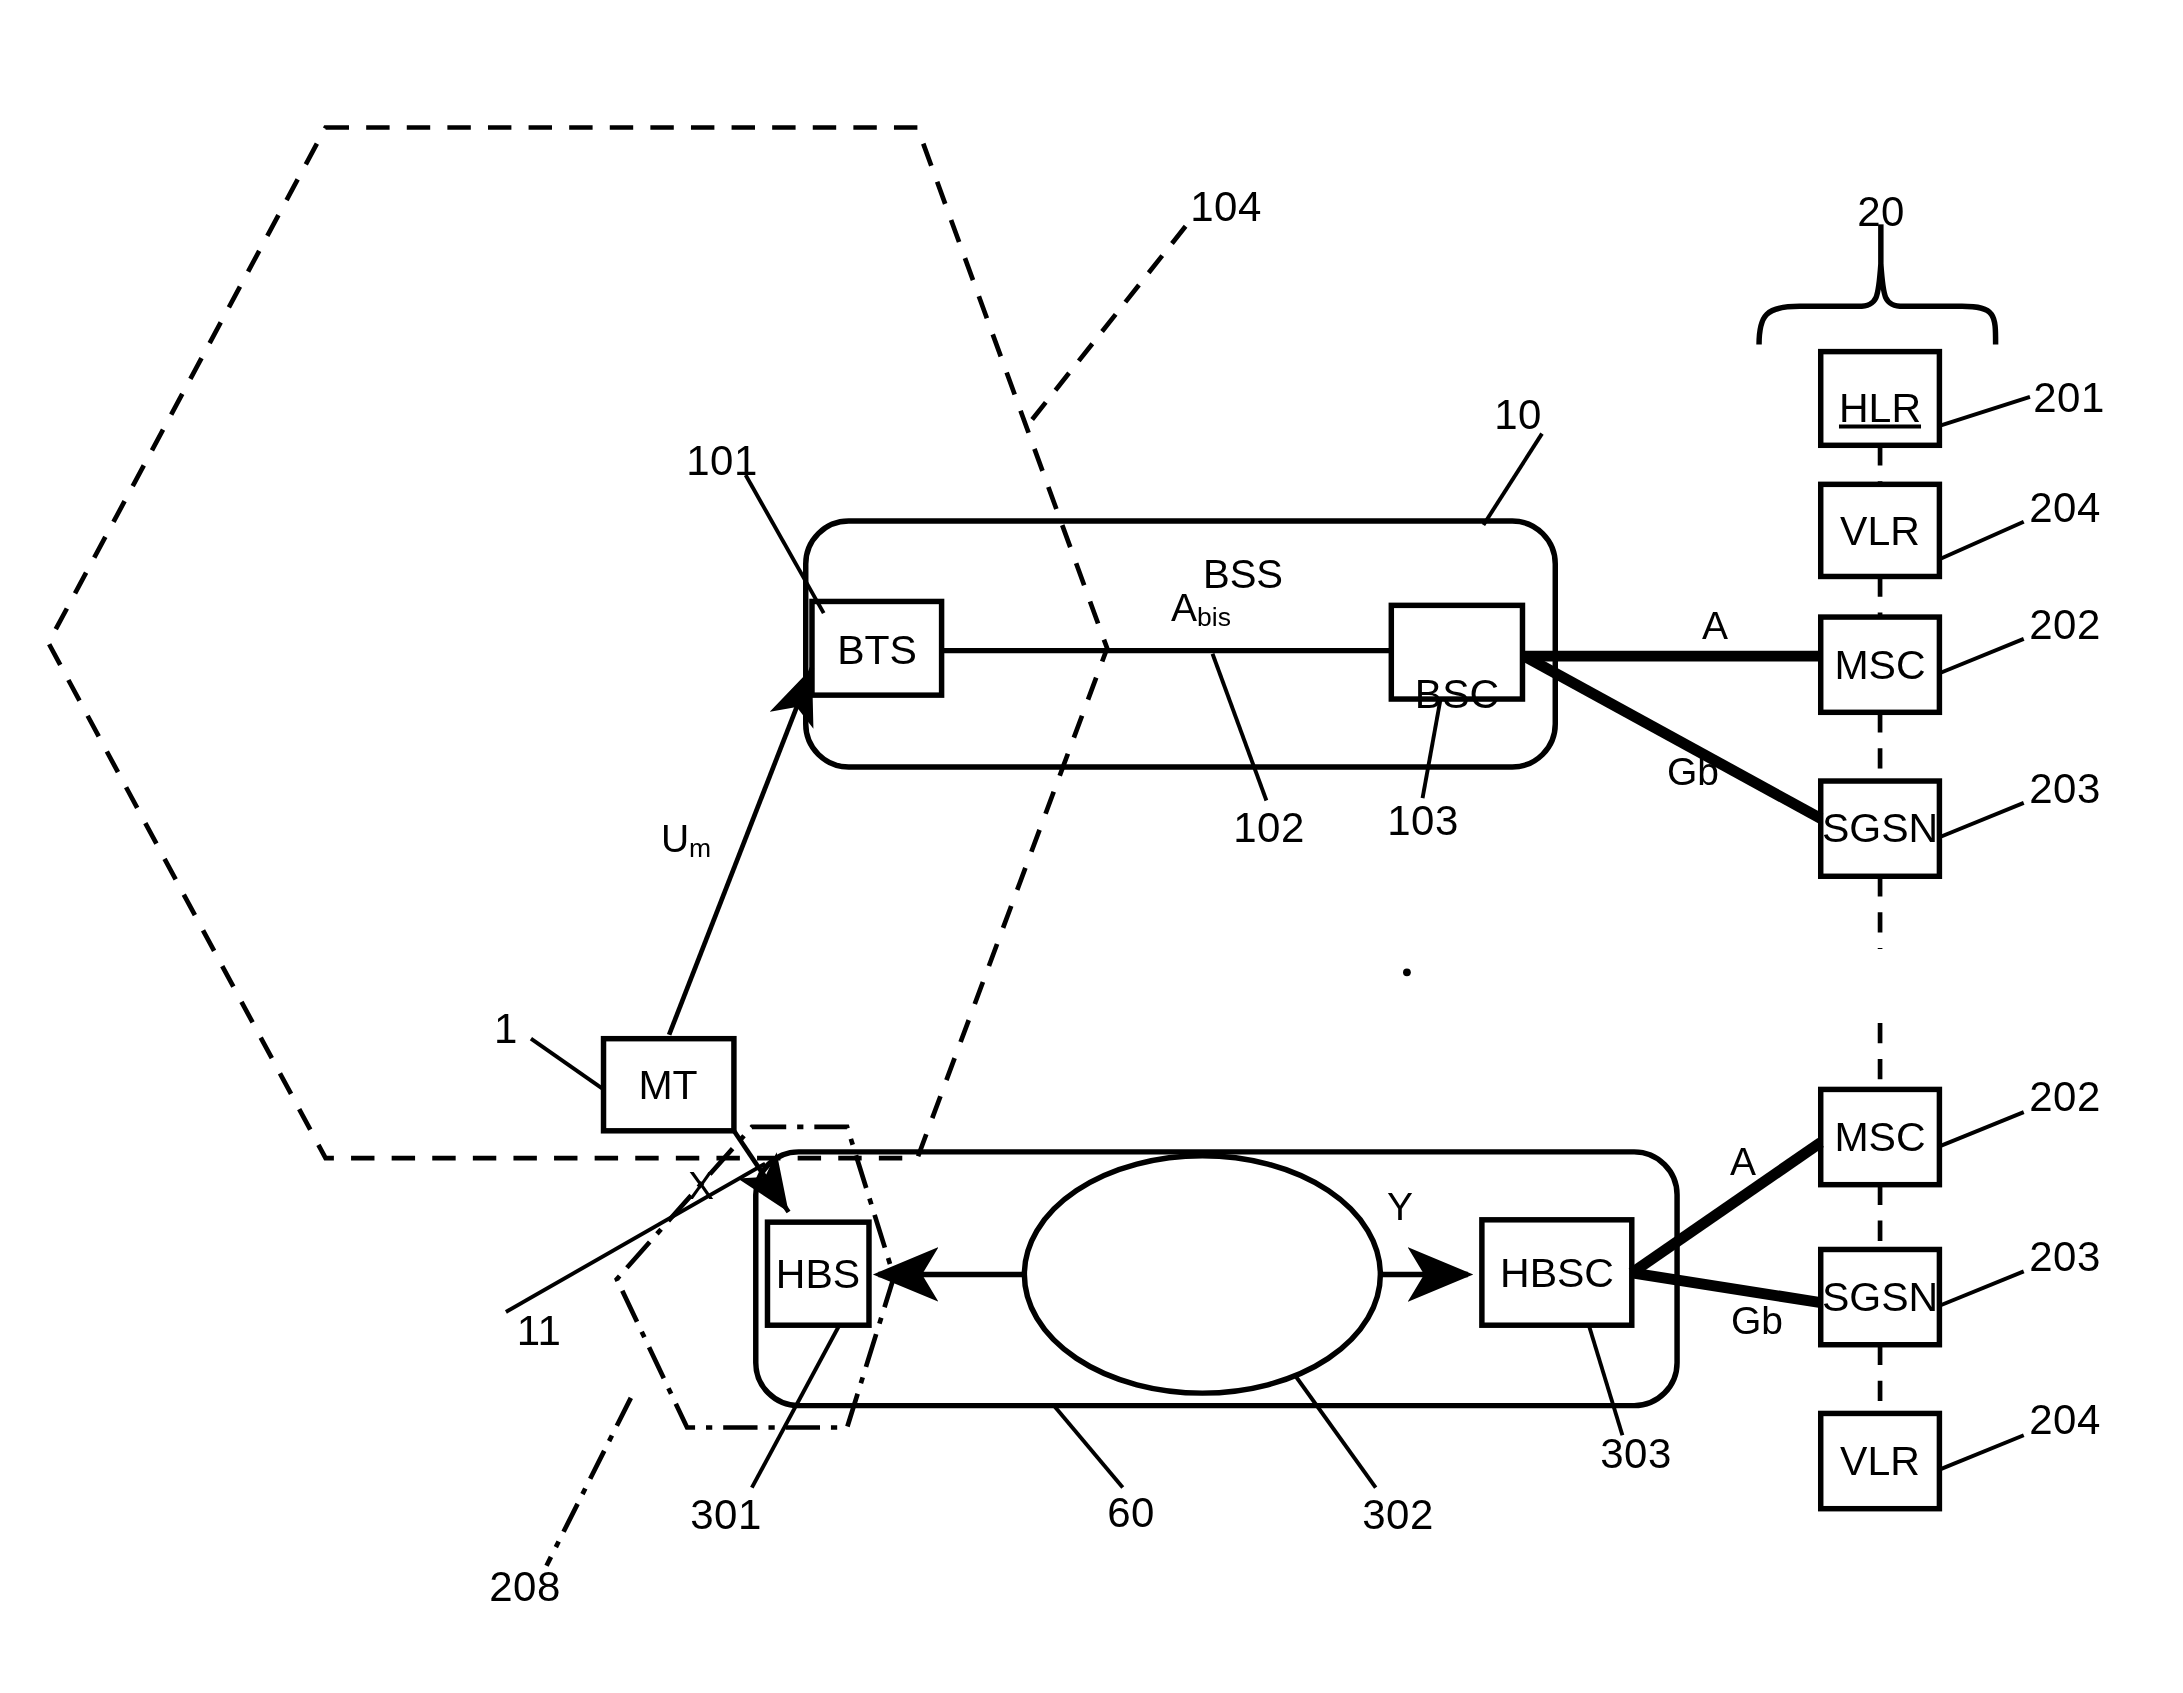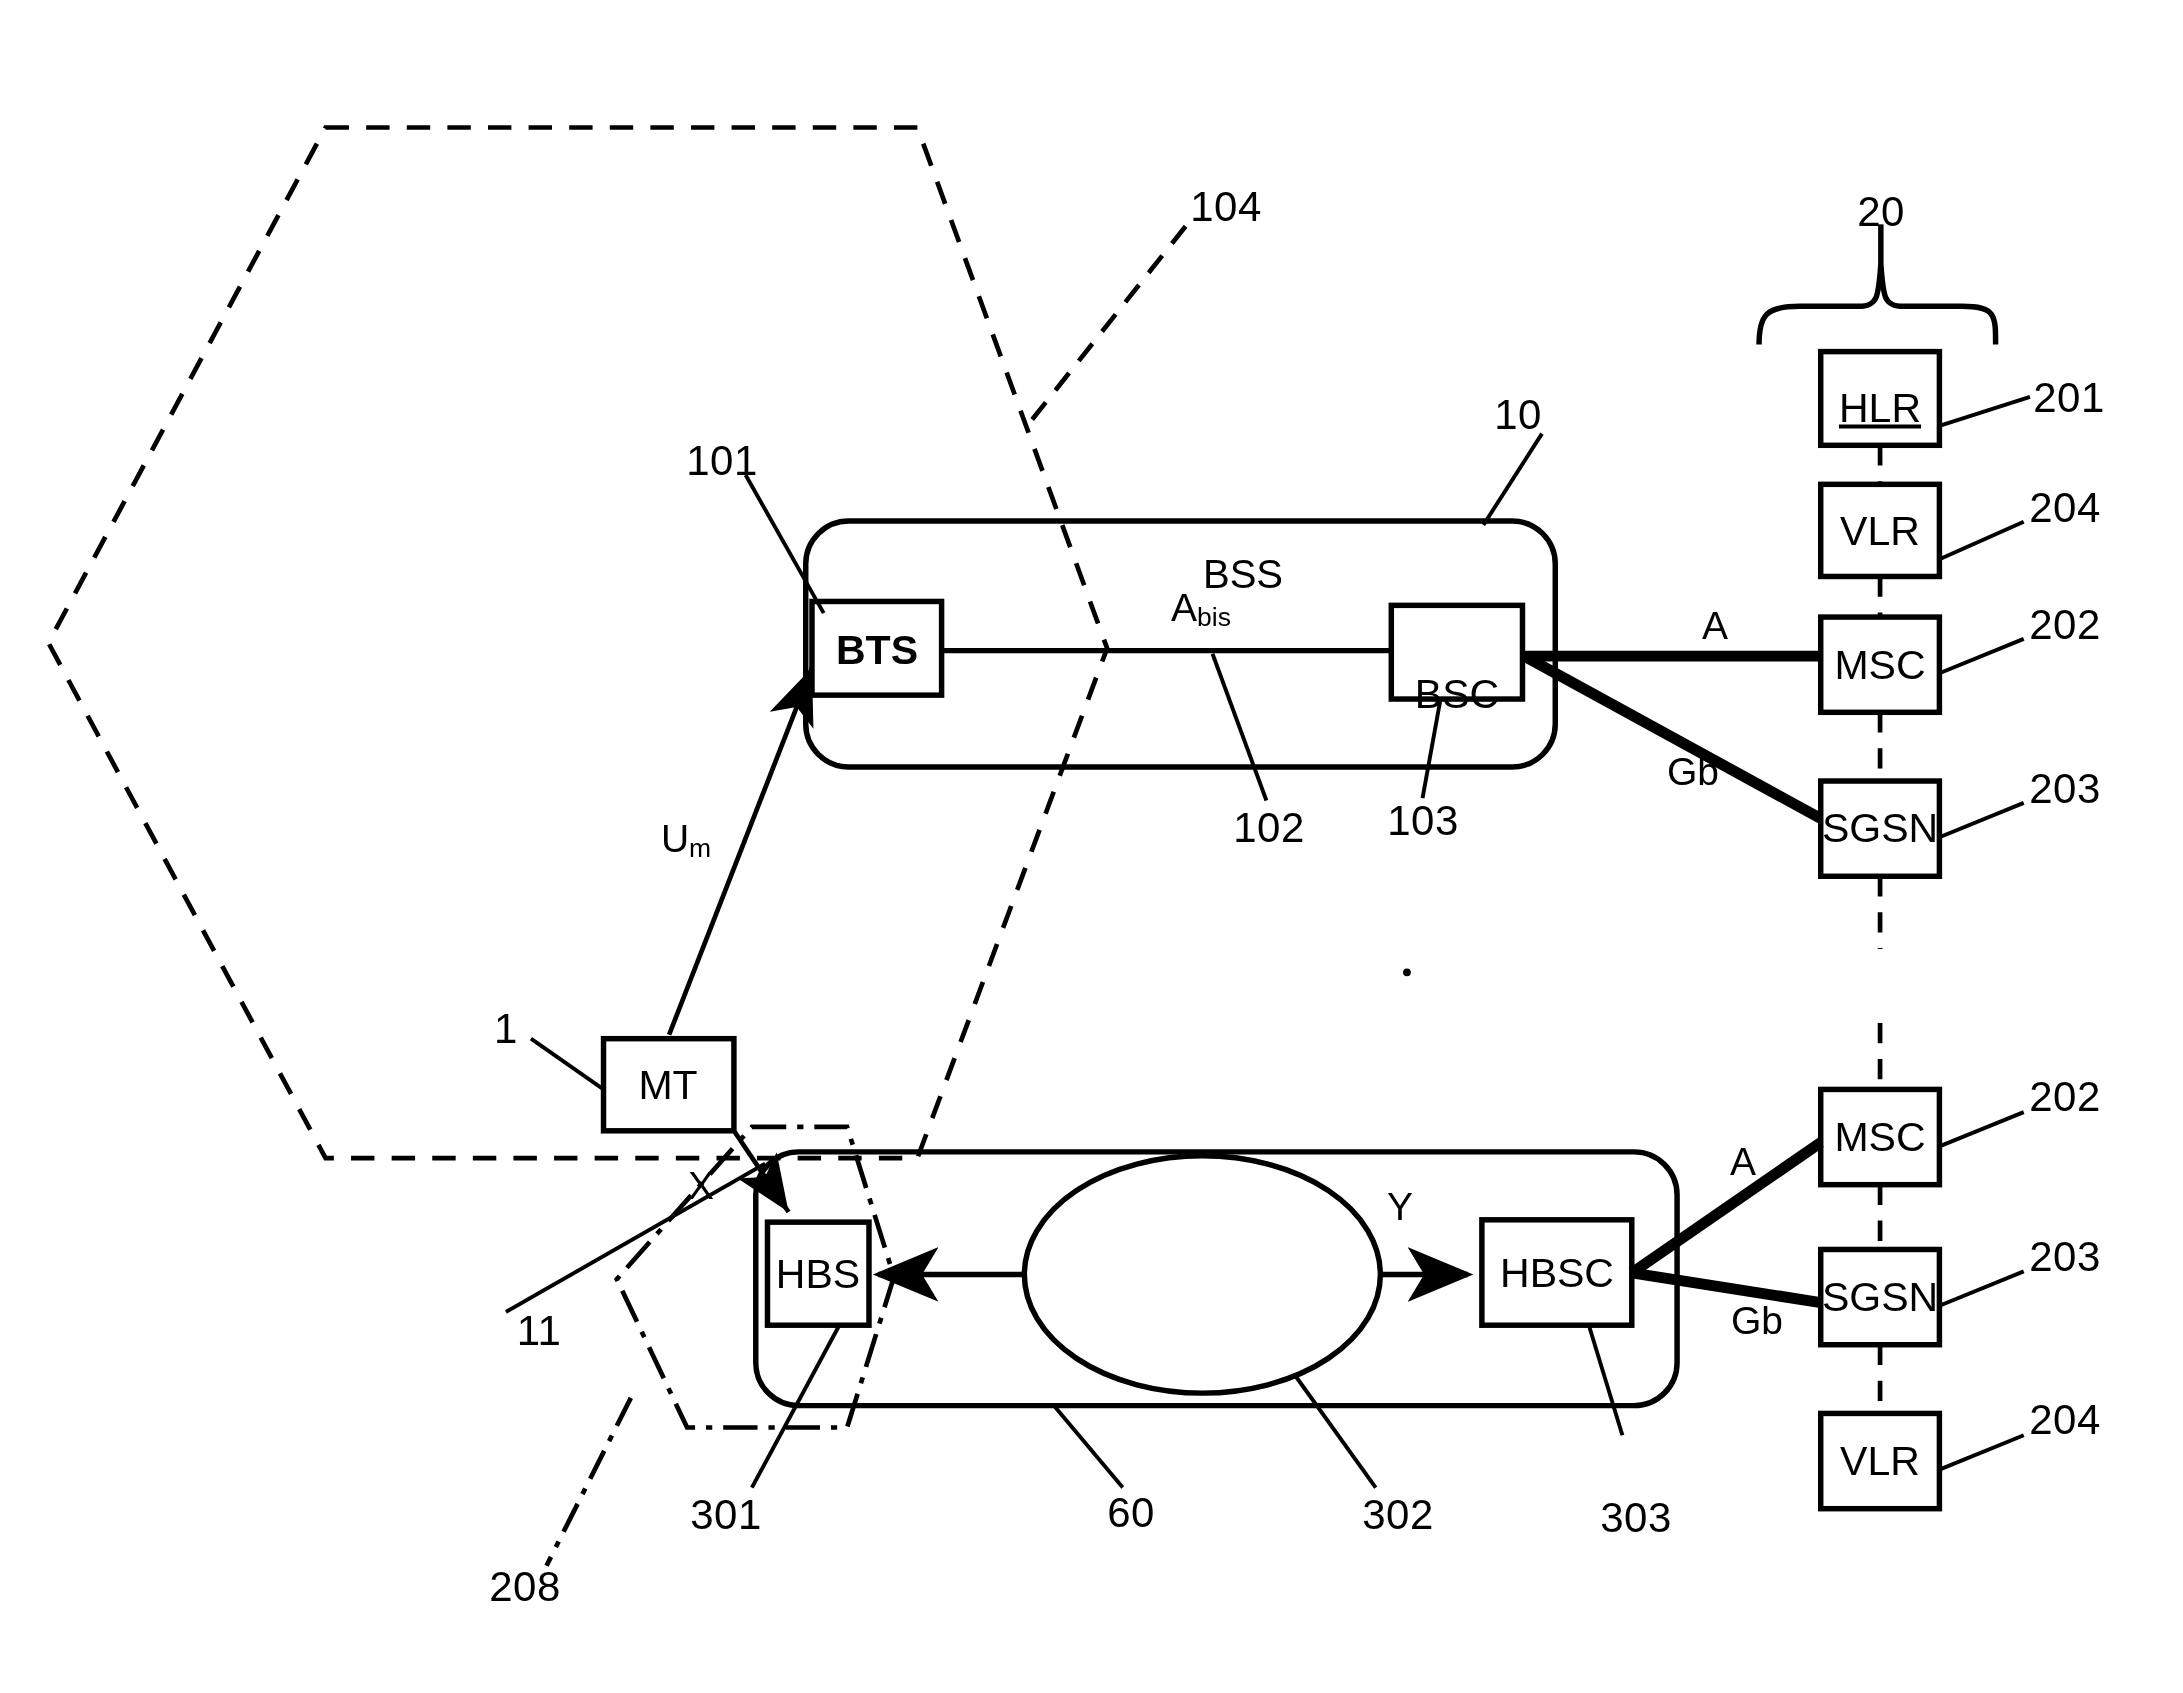--- a/index.html
+++ b/index.html
@@ -203,21 +203,21 @@
       <rect x="2332" y="1810" width="152" height="122" fill="#fff" stroke="#000" stroke-width="7"></rect>
     </g>
     <line x1="2484" y1="1882" x2="2592" y2="1838" stroke="#000" stroke-width="5"></line>
 
     <line x1="2090" y1="1630" x2="2332" y2="1463" stroke="#000" stroke-width="14"></line>
     <line x1="2090" y1="1630" x2="2332" y2="1668" stroke="#000" stroke-width="14"></line>
 
     <circle cx="1802" cy="1245" r="5" fill="#000"></circle>
   </svg>
 
-  <div class="t box-label ctr" style="left:877px; top:650px;font-weight:bold;">BTS</div>
+  <div class="t box-label ctr" style="left:877px; top:650px;">BTS</div>
 
   <div class="t box-label ctr" style="left:1457px; top:653px;margin-top:41px;">BSC</div>
 
   <div class="t group-label ctr" style="left:1243px; top:574px;">BSS</div>
 
   <div class="t box-label ctr" style="left:668px; top:1085px;">MT</div>
 
   <div class="t box-label ctr" style="left:818px; top:1274px;">HBS</div>
 
   <div class="t box-label ctr" style="left:1557px; top:1273px;">HBSC</div>
@@ -273,18 +273,18 @@
   <div class="t ref-num ctr" style="left:506px; top:1029px;">1</div>
 
   <div class="t ref-num ctr" style="left:539px; top:1331px;">11</div>
 
   <div class="t ref-num ctr" style="left:726px; top:1515px;">301</div>
 
   <div class="t ref-num ctr" style="left:1131px; top:1513px;">60</div>
 
   <div class="t ref-num ctr" style="left:1398px; top:1515px;">302</div>
 
-  <div class="t ref-num ctr" style="left:1636px; top:1518px;">303</div>
+  <div class="t ref-num ctr" style="left:1636px; top:1454px;">303</div>
 
   <div class="t ref-num ctr" style="left:525px; top:1587px;">208</div>
 
 </div>
 
 
 </body></html>

